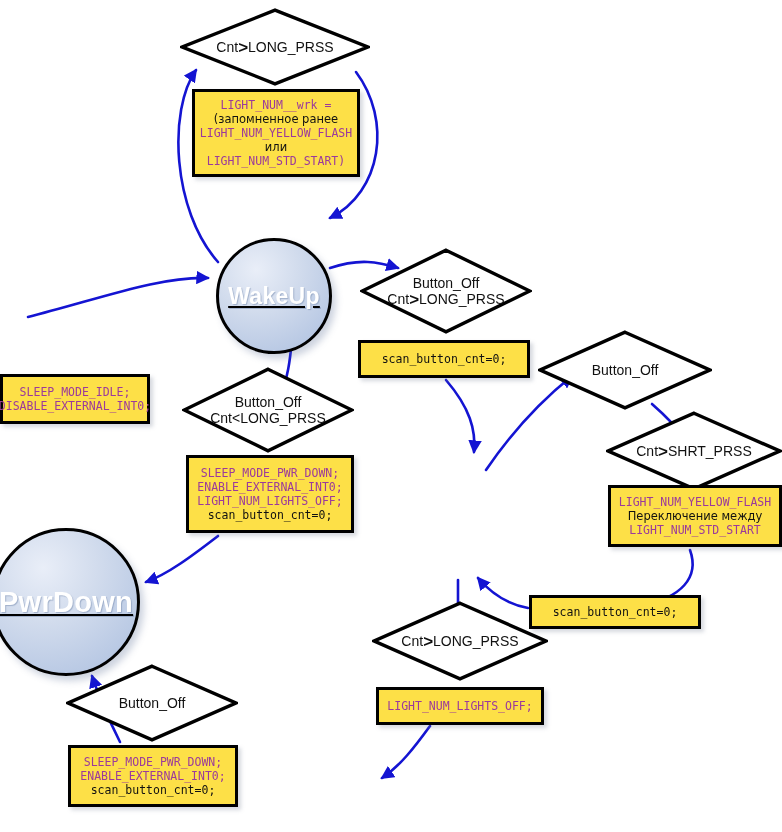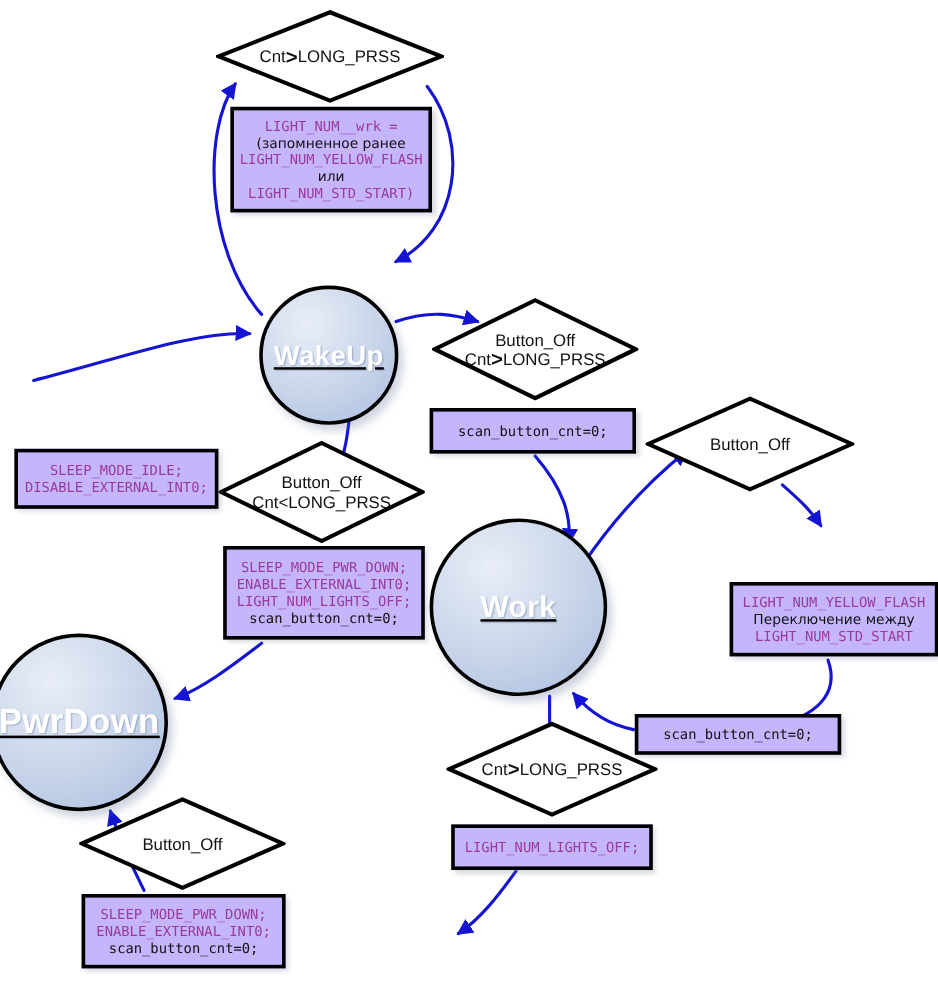--- a/index.html
+++ b/index.html
@@ -18,21 +18,21 @@
   .state span{color:#ffffff;font-weight:bold;letter-spacing:.3px;
               text-shadow:1px 1px 1px rgba(120,140,175,.55);}
 
   
   .diamond{display:flex;align-items:center;justify-content:center;}
   .diamond .dtext{position:relative;z-index:2;text-align:center;
                   color:#111;font-size:14px;line-height:16px;white-space:nowrap;}
   .diamond .dtext .gt{font-size:17px;font-weight:bold;vertical-align:-1px;}
 
   
-  .box{border:3px solid #000;background:#c4b5fd;
+  .box{border:3px solid #000;background:#fde047;
        display:flex;align-items:center;justify-content:center;
        box-shadow:3px 3px 4px rgba(120,130,150,.30);}
   .box .btext{text-align:center;font-family:"DejaVu Sans Mono",monospace;
               font-size:11.5px;line-height:14px;white-space:nowrap;}
   .code{color:#9b3a9b;}
   .plain{color:#111;}
   .ru{color:#111;font-family:"DejaVu Sans",sans-serif;font-size:11.5px;}
 </style>
 </head>
 <body>
@@ -90,20 +90,28 @@
       </div>
     </div>
     <div class="node diamond" style="left: 538px; top: 330px; width: 174px; height: 80px;">
       <svg width="174" height="80" viewBox="0 0 174 80" style="position: absolute; left: 0px; top: 0px;">
         <polygon points="87,2.2 171.8,40 87,77.8 2.2,40" fill="#ffffff" stroke="#000000" stroke-width="3.4" stroke-linejoin="miter"></polygon>
       </svg>
       <div class="dtext">
         <div>Button_Off</div>
       </div>
     </div>
+    <div class="node diamond" style="left: 606px; top: 411px; width: 176px; height: 80px;">
+      <svg width="176" height="80" viewBox="0 0 176 80" style="position: absolute; left: 0px; top: 0px;">
+        <polygon points="88,2.2 173.8,40 88,77.8 2.2,40" fill="#ffffff" stroke="#000000" stroke-width="3.4" stroke-linejoin="miter"></polygon>
+      </svg>
+      <div class="dtext">
+        <div>Cnt<span class="gt">&gt;</span>SHRT_PRSS</div>
+      </div>
+    </div>
     <div class="node diamond" style="left: 372px; top: 601px; width: 176px; height: 80px;">
       <svg width="176" height="80" viewBox="0 0 176 80" style="position: absolute; left: 0px; top: 0px;">
         <polygon points="88,2.2 173.8,40 88,77.8 2.2,40" fill="#ffffff" stroke="#000000" stroke-width="3.4" stroke-linejoin="miter"></polygon>
       </svg>
       <div class="dtext">
         <div>Cnt<span class="gt">&gt;</span>LONG_PRSS</div>
       </div>
     </div>
     <div class="node diamond" style="left: 66px; top: 664px; width: 172px; height: 78px;">
       <svg width="172" height="78" viewBox="0 0 172 78" style="position: absolute; left: 0px; top: 0px;">
@@ -115,21 +123,21 @@
     </div>
     <div class="node box" style="left: 192px; top: 89px; width: 168px; height: 88px;">
       <div class="btext">
         <div class="code">LIGHT_NUM__wrk =</div>
         <div class="ru">(запомненное ранее</div>
         <div class="code">LIGHT_NUM_YELLOW_FLASH</div>
         <div class="ru">или</div>
         <div class="code">LIGHT_NUM_STD_START)</div>
       </div>
     </div>
-    <div class="node box" style="left: 0px; top: 374px; width: 170px; height: 50px; margin-left: 12px;">
+    <div class="node box" style="left: 0px; top: 374px; width: 150px; height: 50px;">
       <div class="btext">
         <div class="code">SLEEP_MODE_IDLE;</div>
         <div class="code">DISABLE_EXTERNAL_INT0;</div>
       </div>
     </div>
     <div class="node box" style="left: 358px; top: 340px; width: 172px; height: 38px;">
       <div class="btext">
         <div class="plain">scan_button_cnt=0;</div>
       </div>
     </div>
@@ -161,19 +169,16 @@
     <div class="node box" style="left: 68px; top: 745px; width: 170px; height: 62px;">
       <div class="btext">
         <div class="code">SLEEP_MODE_PWR_DOWN;</div>
         <div class="code">ENABLE_EXTERNAL_INT0;</div>
         <div class="plain">scan_button_cnt=0;</div>
       </div>
     </div>
     <div class="node state" style="left: 216px; top: 238px; width: 116px; height: 116px;">
       <span style="font-size: 23px;">WakeUp</span>
     </div>
-    <div class="node state" style="left: 358px; top: 432px; width: 148px; height: 148px;">
-      <span style="font-size: 25px;">Work</span>
-    </div>
     <div class="node state" style="left: -8px; top: 528px; width: 148px; height: 148px;">
       <span style="font-size: 29px;">PwrDown</span>
     </div>
   </div>
 
 </body></html>

